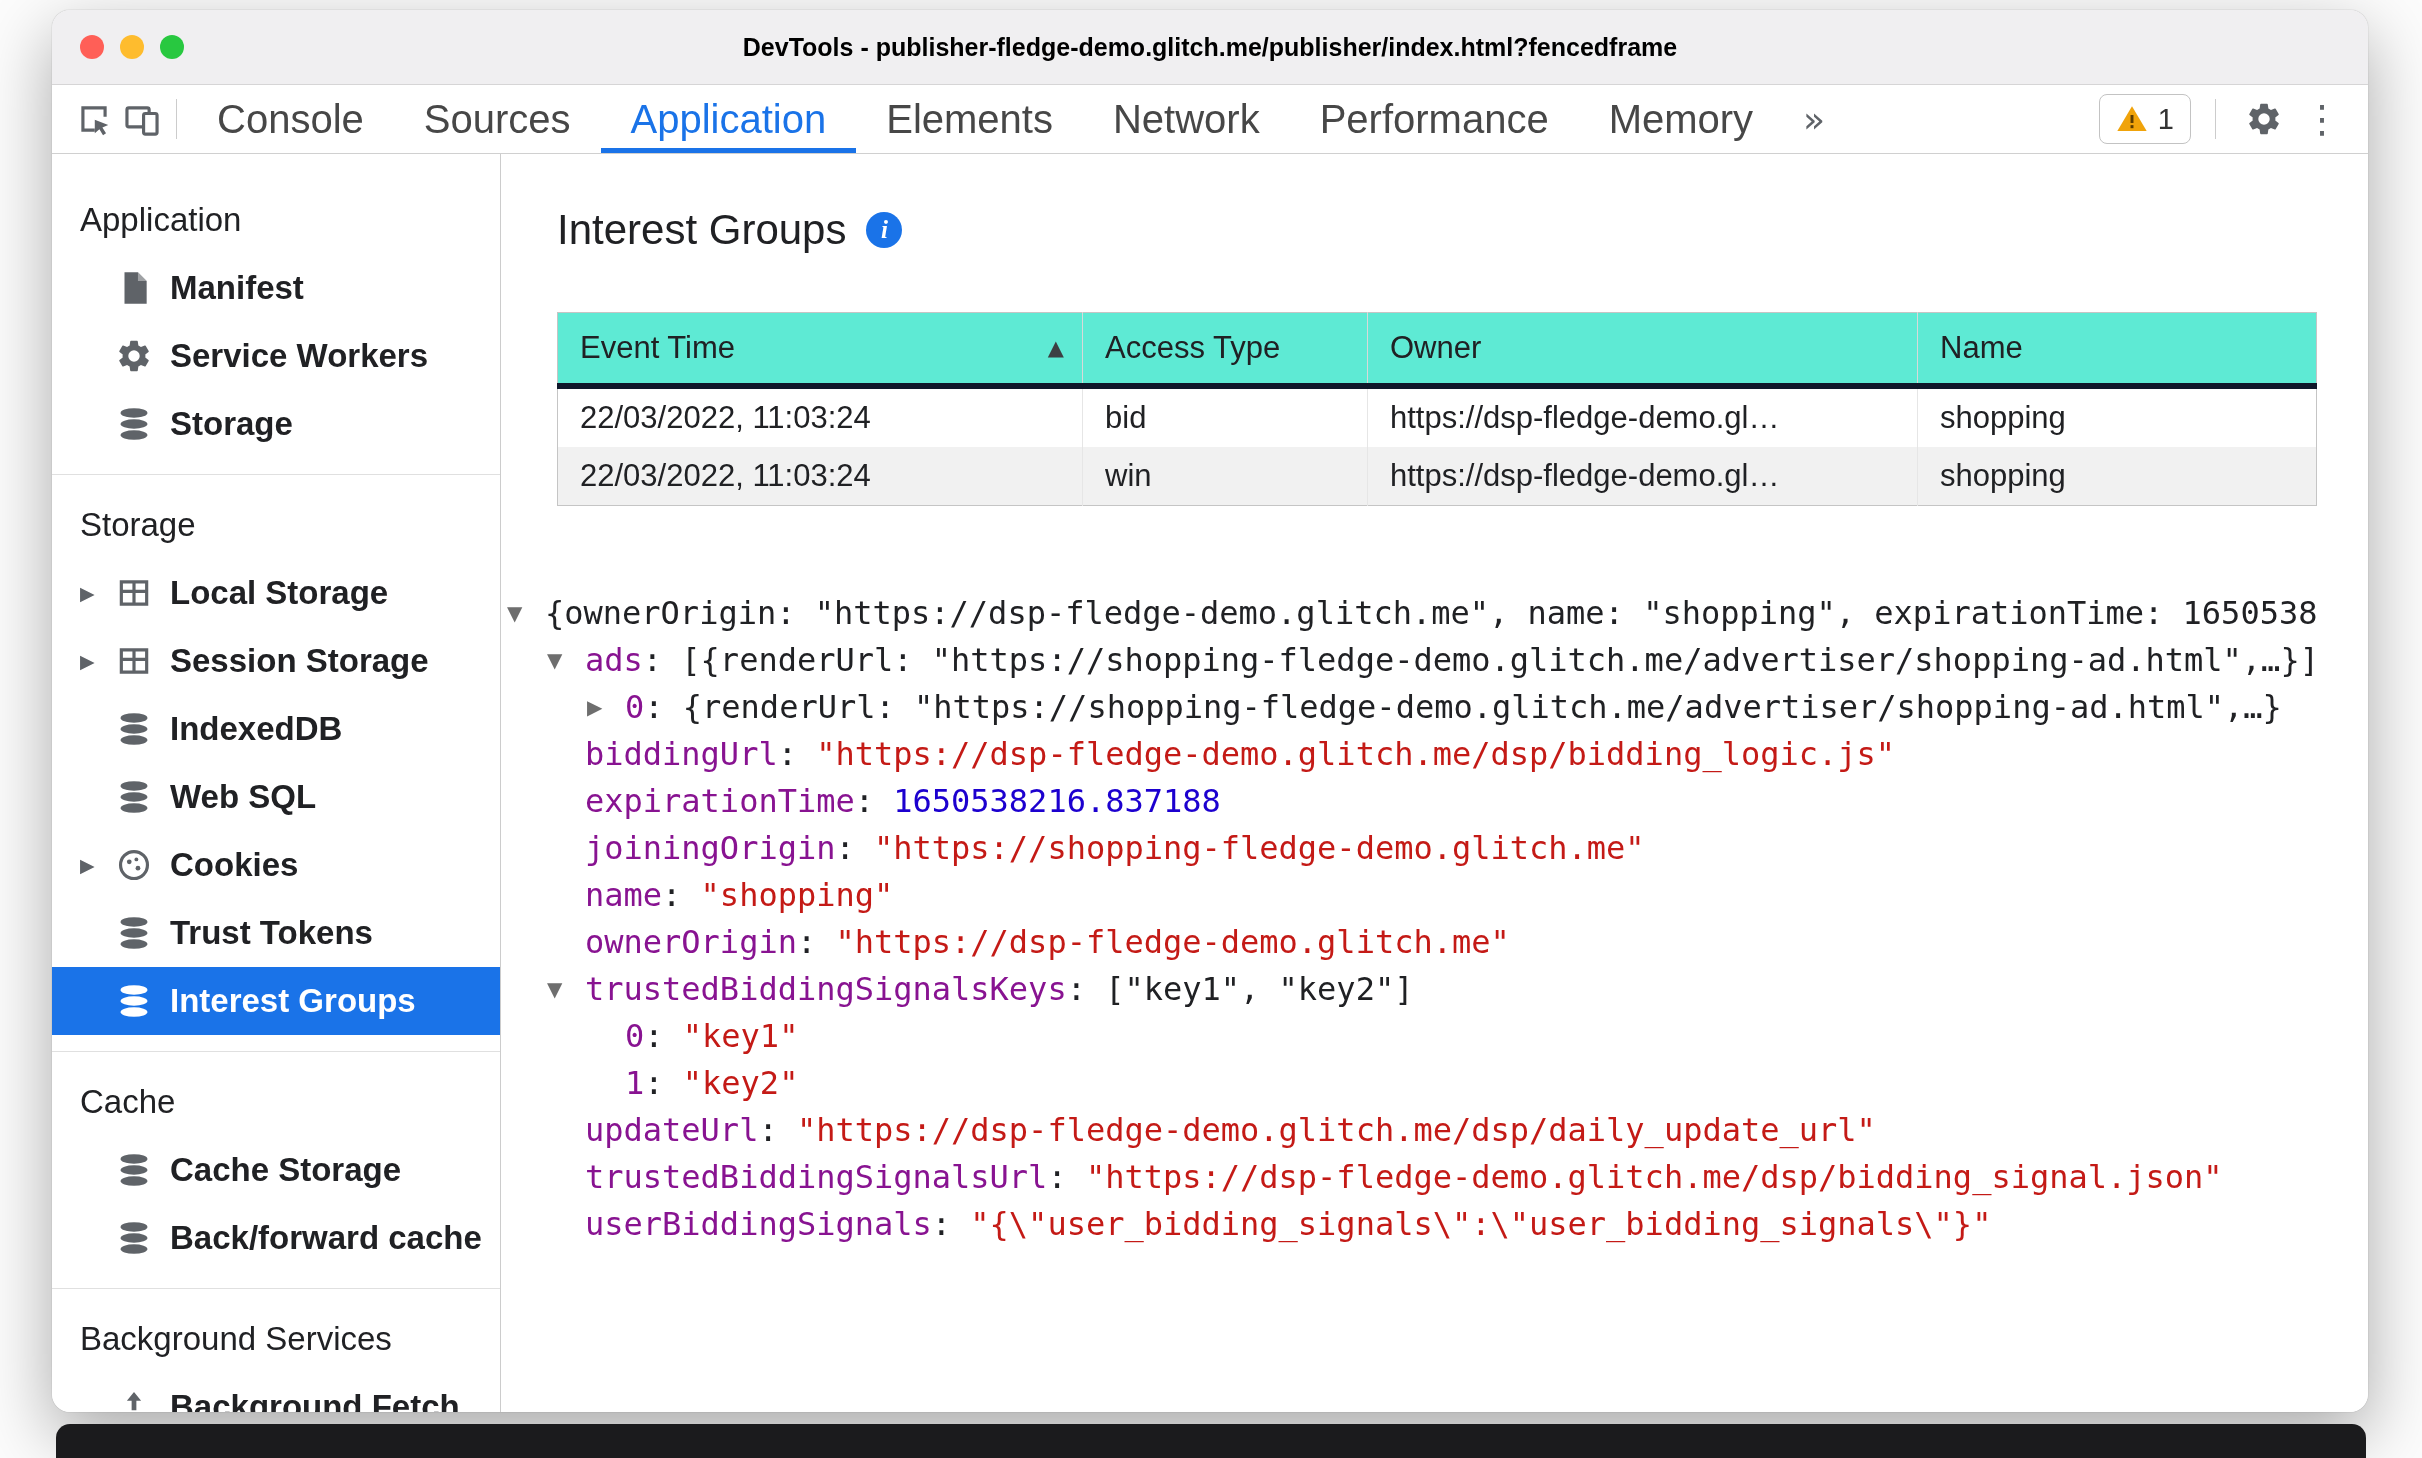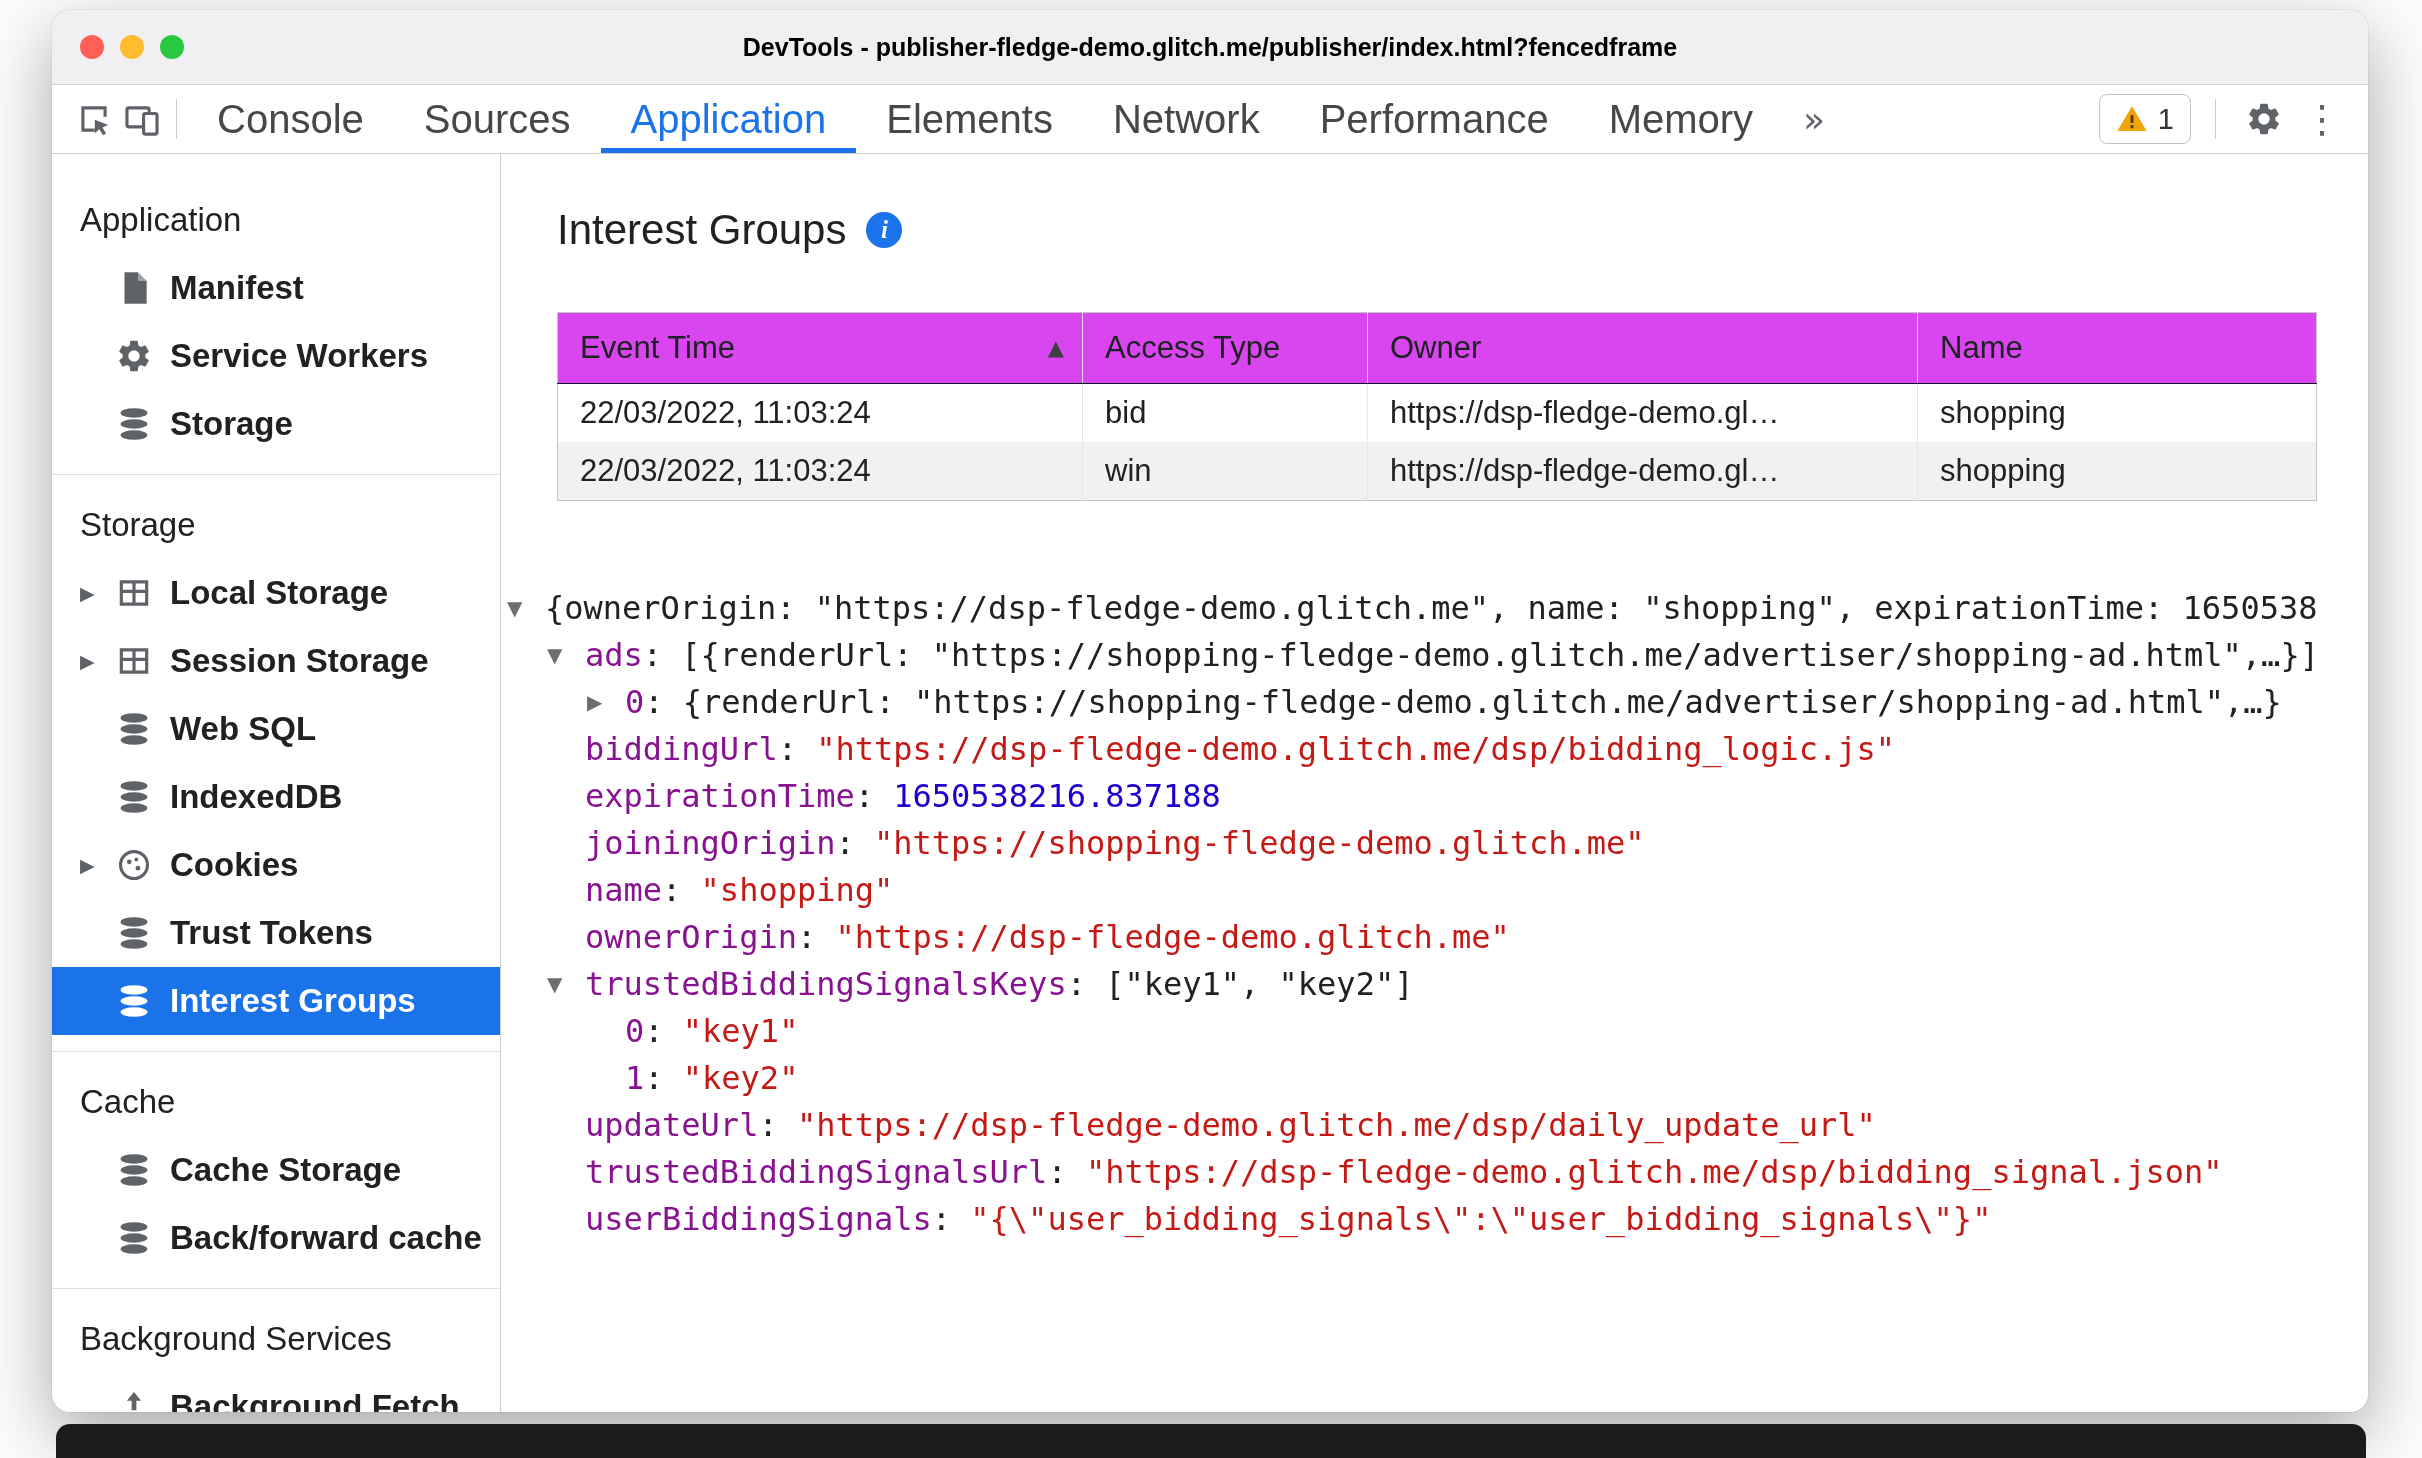--- a/index.html
+++ b/index.html
@@ -52,22 +52,22 @@
 
   
   .content{flex:1;overflow:hidden;position:relative;}
   .report-header{margin:52px 0 0 56px;display:flex;align-items:center;gap:20px;}
   .report-header h1{margin:0;font-size:42px;font-weight:400;color:#202124;}
   .info-badge{width:36px;height:36px;border-radius:50%;background:#1a73e8;color:#fff;display:flex;align-items:center;
               justify-content:center;font-size:25px;font-weight:700;font-family:"Liberation Serif",serif;font-style:italic;cursor:pointer;}
 
   table.events{border-collapse:collapse;table-layout:fixed;width:1760px;margin:58px 0 0 56px;
                border:1px solid #c5c5c5;font-size:31px;color:#202124;}
-  table.events th{position:relative;height:70px;background:#d946ef;font-weight:400;text-align:left;
-                  padding:0 22px;border-bottom:1px solid #0f172a;border-right:1px solid #d9d9d9;cursor:pointer;
+  table.events th{position:relative;height:70px;background:#5eead4;font-weight:400;text-align:left;
+                  padding:0 22px;border-bottom:6px solid #0f172a;border-right:1px solid #d9d9d9;cursor:pointer;
                   white-space:nowrap;overflow:hidden;}
   table.events th:last-child{border-right:none;}
   table.events td{height:58px;padding:0 22px;border-right:1px solid #e6e6e6;white-space:nowrap;overflow:hidden;}
   table.events td:last-child{border-right:none;}
   table.events tr.striped td{background:#f1f1f1;}
   .col-0{width:480px;}.col-1{width:240px;}.col-2{width:505px;}
   .sort-arrow{position:absolute;right:18px;top:50%;transform:translateY(-50%);font-size:21px;color:#3c4043;
               font-family:"DejaVu Sans",sans-serif;}
 
   
@@ -198,32 +198,32 @@
           </div>
           <div class="sb-item">
             <span class="twisty"></span>
             <span class="sb-icon">
               <svg viewBox="0 0 24 24" fill="currentColor">
                 <ellipse cx="12" cy="5" rx="8.5" ry="3"></ellipse>
                 <ellipse cx="12" cy="12" rx="8.5" ry="3"></ellipse>
                 <ellipse cx="12" cy="19" rx="8.5" ry="3"></ellipse>
               </svg>
             </span>
+            <span class="sb-label">IndexedDB</span>
+          </div>
+          <div class="sb-item">
+            <span class="twisty"></span>
+            <span class="sb-icon">
+              <svg viewBox="0 0 24 24" fill="currentColor">
+                <ellipse cx="12" cy="5" rx="8.5" ry="3"></ellipse>
+                <ellipse cx="12" cy="12" rx="8.5" ry="3"></ellipse>
+                <ellipse cx="12" cy="19" rx="8.5" ry="3"></ellipse>
+              </svg>
+            </span>
             <span class="sb-label">Web SQL</span>
-          </div>
-          <div class="sb-item">
-            <span class="twisty"></span>
-            <span class="sb-icon">
-              <svg viewBox="0 0 24 24" fill="currentColor">
-                <ellipse cx="12" cy="5" rx="8.5" ry="3"></ellipse>
-                <ellipse cx="12" cy="12" rx="8.5" ry="3"></ellipse>
-                <ellipse cx="12" cy="19" rx="8.5" ry="3"></ellipse>
-              </svg>
-            </span>
-            <span class="sb-label">IndexedDB</span>
           </div>
           <div class="sb-item">
             <span class="twisty">▶</span>
             <span class="sb-icon">
               <svg viewBox="0 0 24 24">
                 <circle cx="12" cy="12" r="8.5" fill="none" stroke="currentColor" stroke-width="2"></circle>
                 <circle cx="9" cy="10" r="1.5" fill="currentColor"></circle>
                 <circle cx="14.5" cy="14" r="1.5" fill="currentColor"></circle>
                 <circle cx="13.5" cy="8.5" r="1.2" fill="currentColor"></circle>
               </svg>

